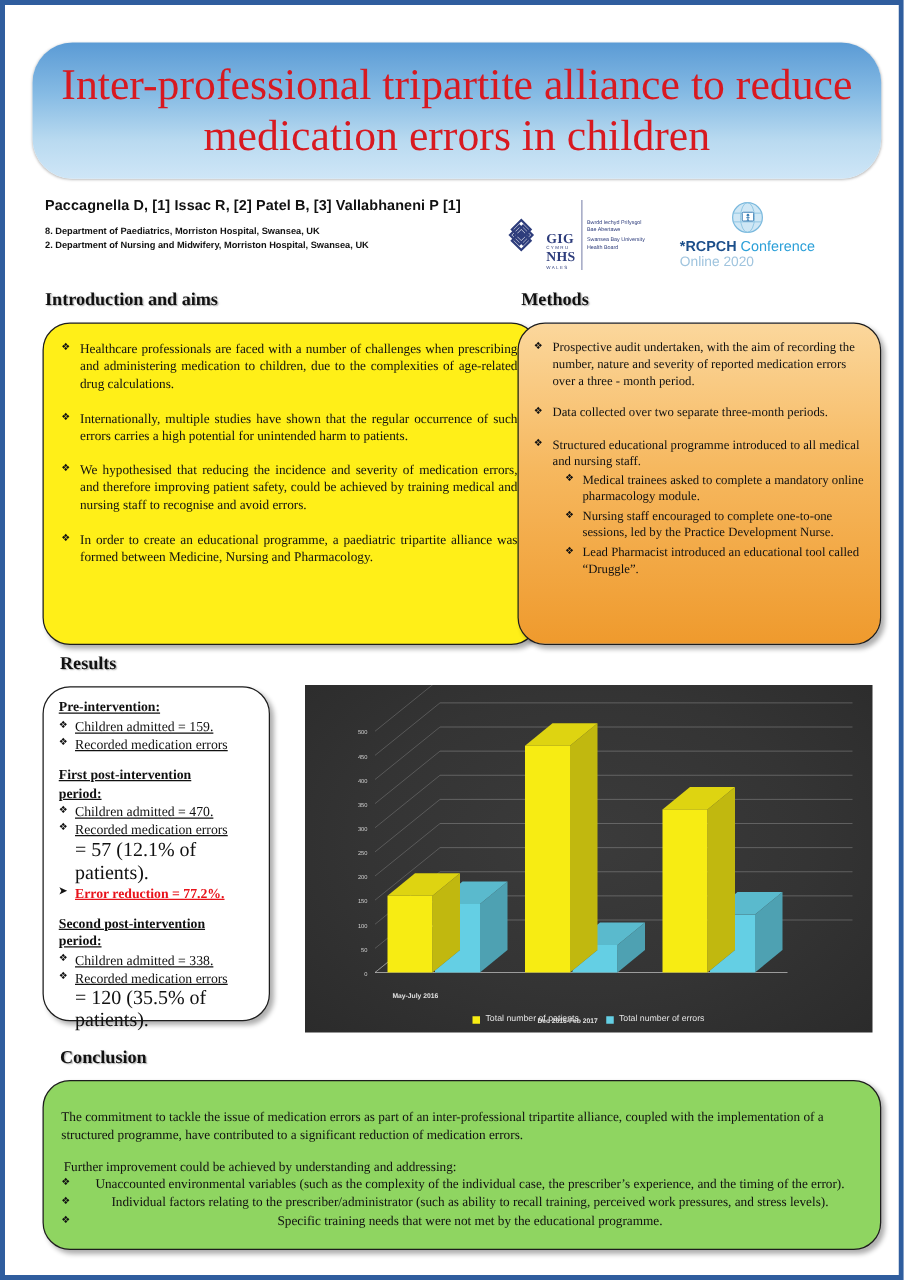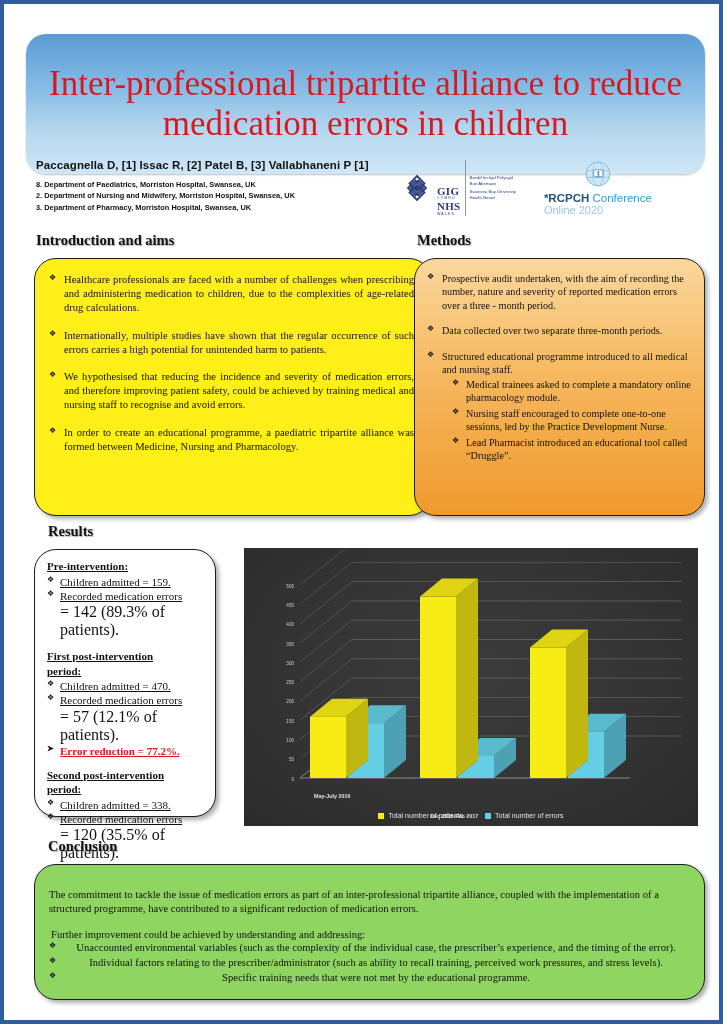--- a/index.html
+++ b/index.html
@@ -20,22 +20,22 @@
     left: 0; top: 0;
     width: 723px; height: 1024px;
     background: #ffffff;
     border: 4px solid #2f5d9e;
   }
 
   
   .title-banner {
     position: absolute;
     left: 22px; top: 30px;
-    width: 679px; height: 140px;
-    border-radius: 20px;
+    width: 679px; height: 109px;
+    border-radius: 32px;
     background: linear-gradient(180deg, #5b9bd5 0%, #86bbe4 38%, #b9daf0 72%, #cfe6f7 100%);
     display: flex; align-items: center; justify-content: center;
     box-shadow: 0 1px 2px rgba(0,0,0,.25);
   }
   .title-text {
     color: #d81920;
     font-family: "Liberation Serif", serif;
     font-size: 35px;
     line-height: 1.15;
     text-align: center;
@@ -224,21 +224,20 @@
 
   <div class="title-banner">
     <div class="title-text">Inter-professional tripartite alliance to reduce medication errors in children</div>
   </div>
 
   <div class="authors-block">
     <div class="authors">Paccagnella D, [1] Issac R, [2] Patel B, [3] Vallabhaneni P [1]</div>
     <div class="affil-list">
       <div>8. Department of Paediatrics, Morriston Hospital, Swansea, UK</div>
       <div>2. Department of Nursing and Midwifery, Morriston Hospital, Swansea, UK</div>
-      <div>3. Department of Pharmacy, Morriston Hospital, Swansea, UK</div>
     </div>
   </div>
 
   <div class="logos">
 
     <div class="nhs-logo">
       <span class="nhs-knot">
         <svg width="30" height="30" viewBox="0 0 40 40">
           <g fill="none" stroke="#2e3d7c" stroke-width="2.4">
             <path d="M20 4 L30 14 L20 24 L10 14 Z"></path>
@@ -312,21 +311,20 @@
   </div>
 
   <div class="sec-head" style="left:44px; top:519px;">Results</div>
   <div class="rbox box-results">
 
     <div class="res-head">Pre-intervention:</div>
     <ul class="res">
       <li>Children admitted = 159.</li>
       <li>Recorded medication errors</li>
     </ul>
-    <div class="res-cont">= 142 (89.3% of patients).</div>
 
     <div class="res-head spaced">First post-intervention</div>
     <div class="res-head">period:</div>
     <ul class="res">
       <li>Children admitted = 470.</li>
       <li>Recorded medication errors</li>
     </ul>
     <div class="res-cont">= 57 (12.1% of patients).</div>
     <ul class="res">
       <li class="arrow">Error reduction = 77.2%.</li>

